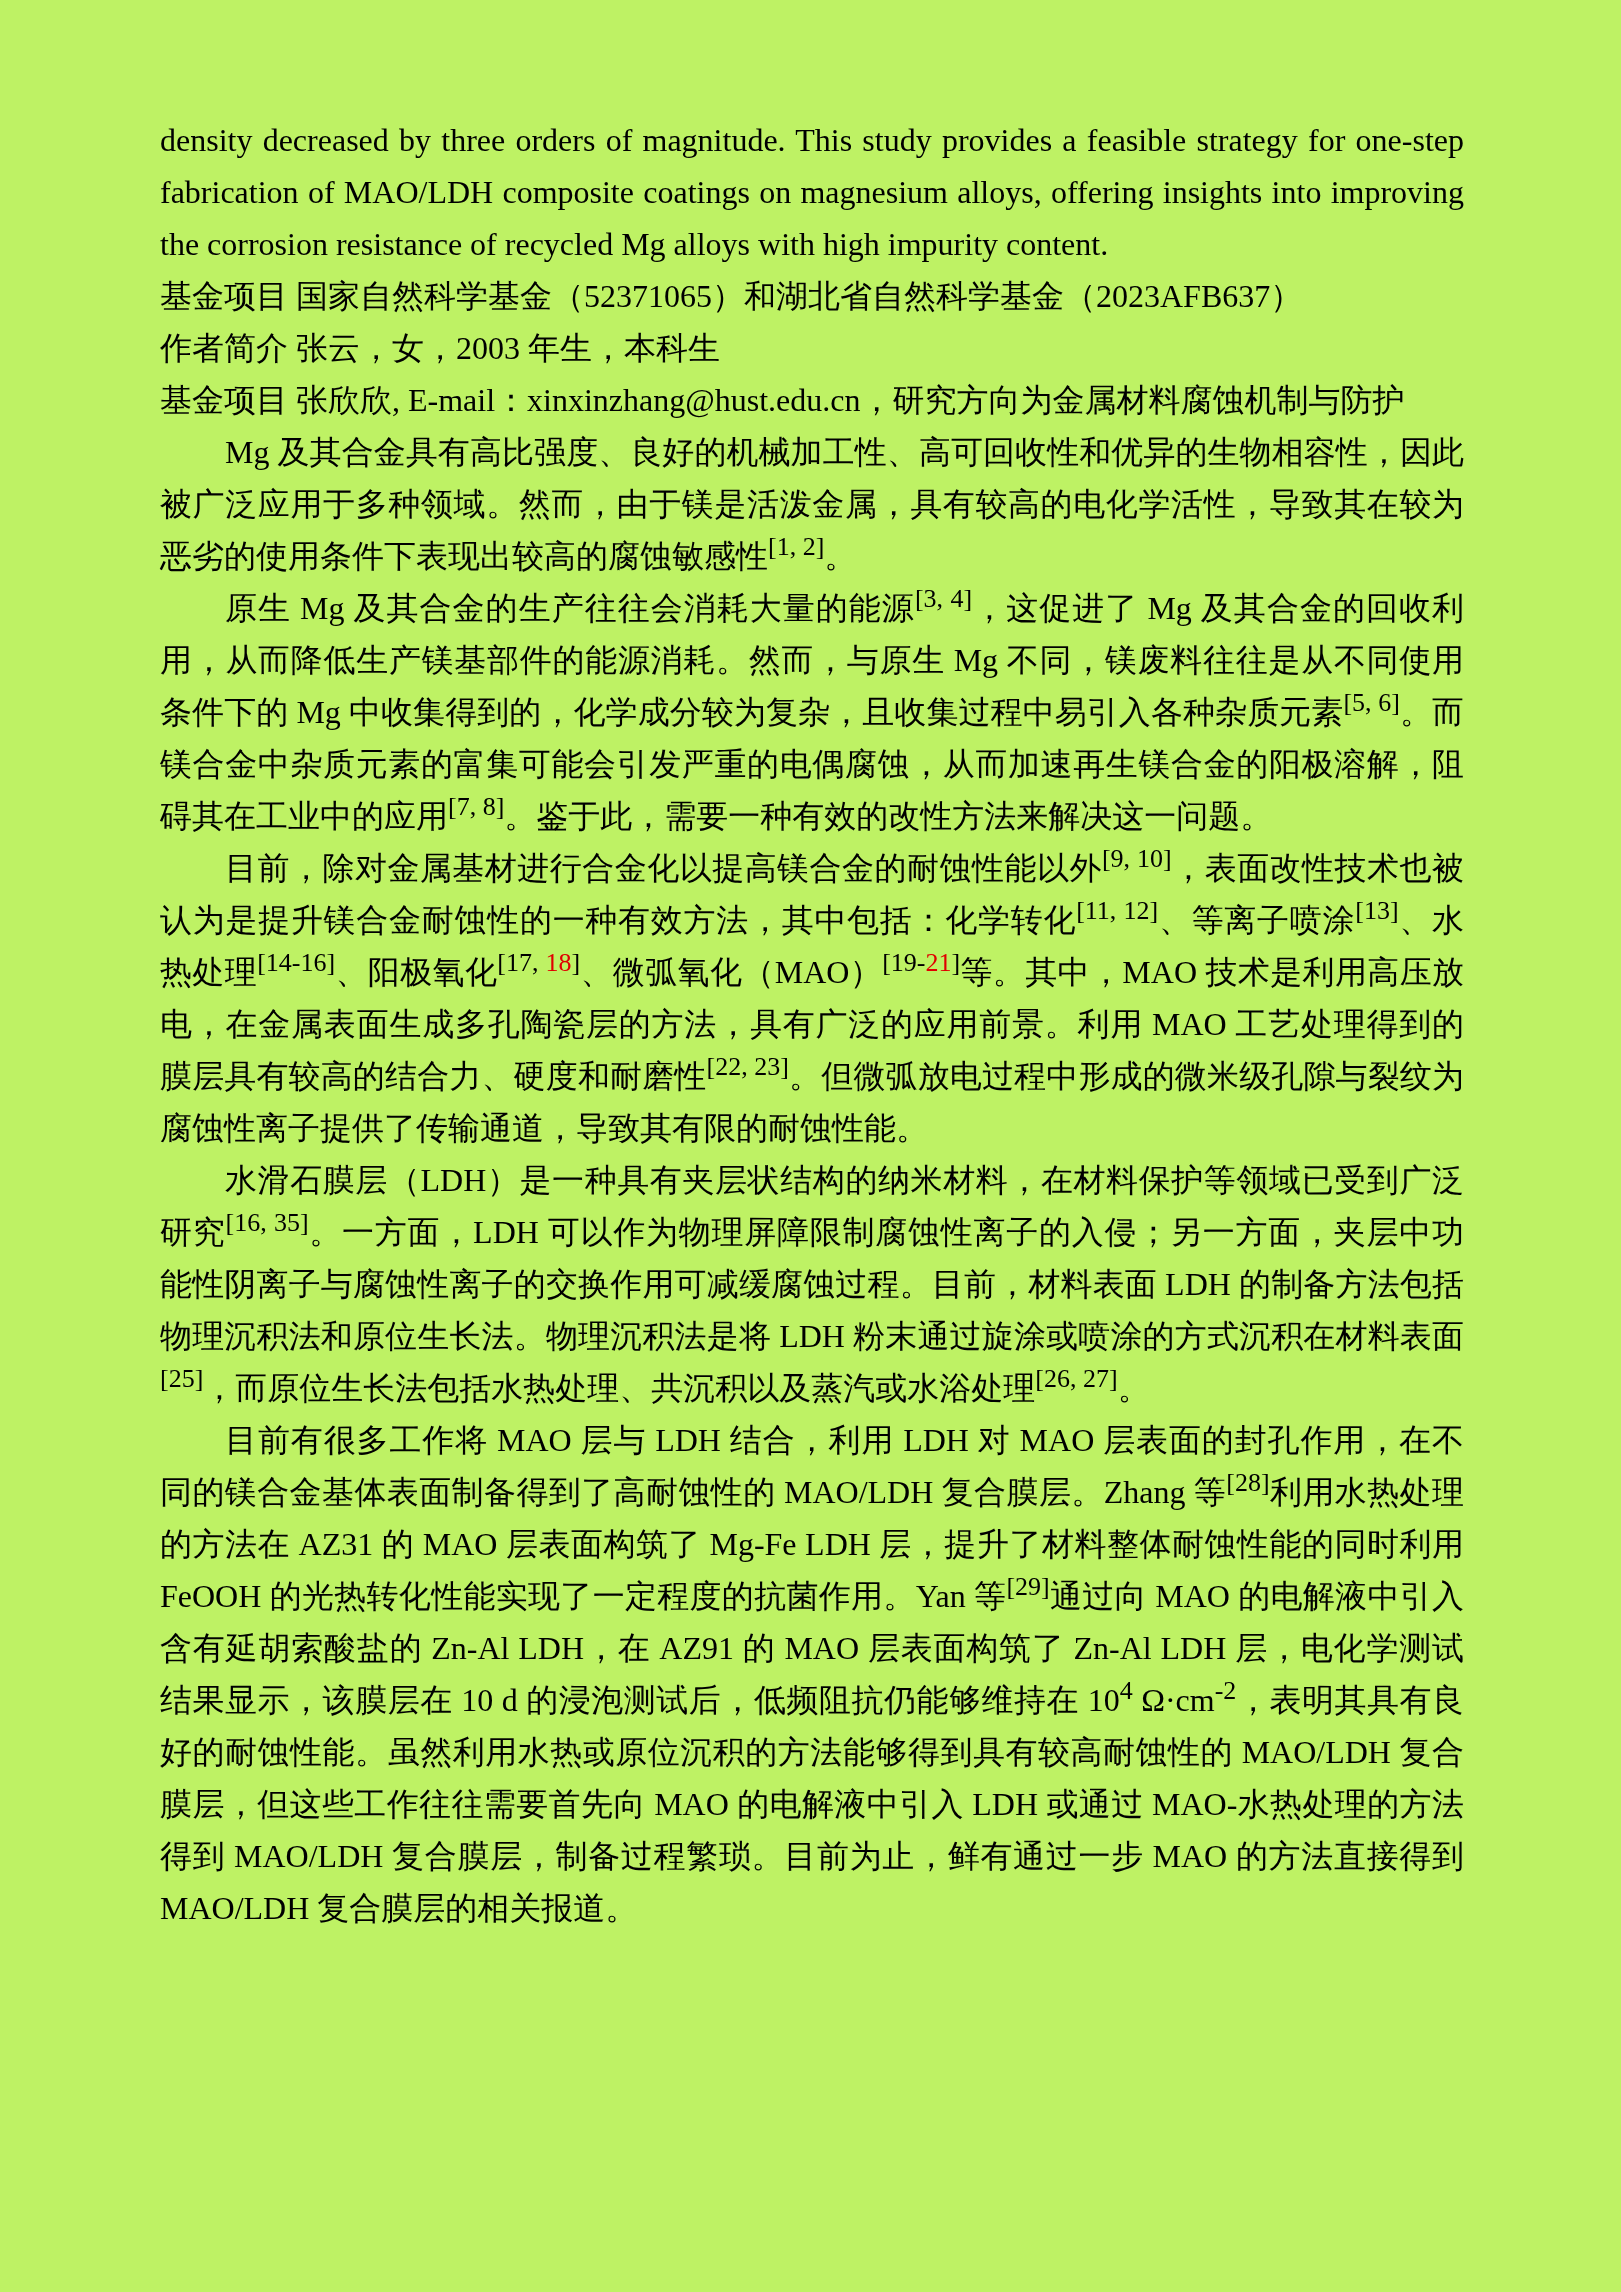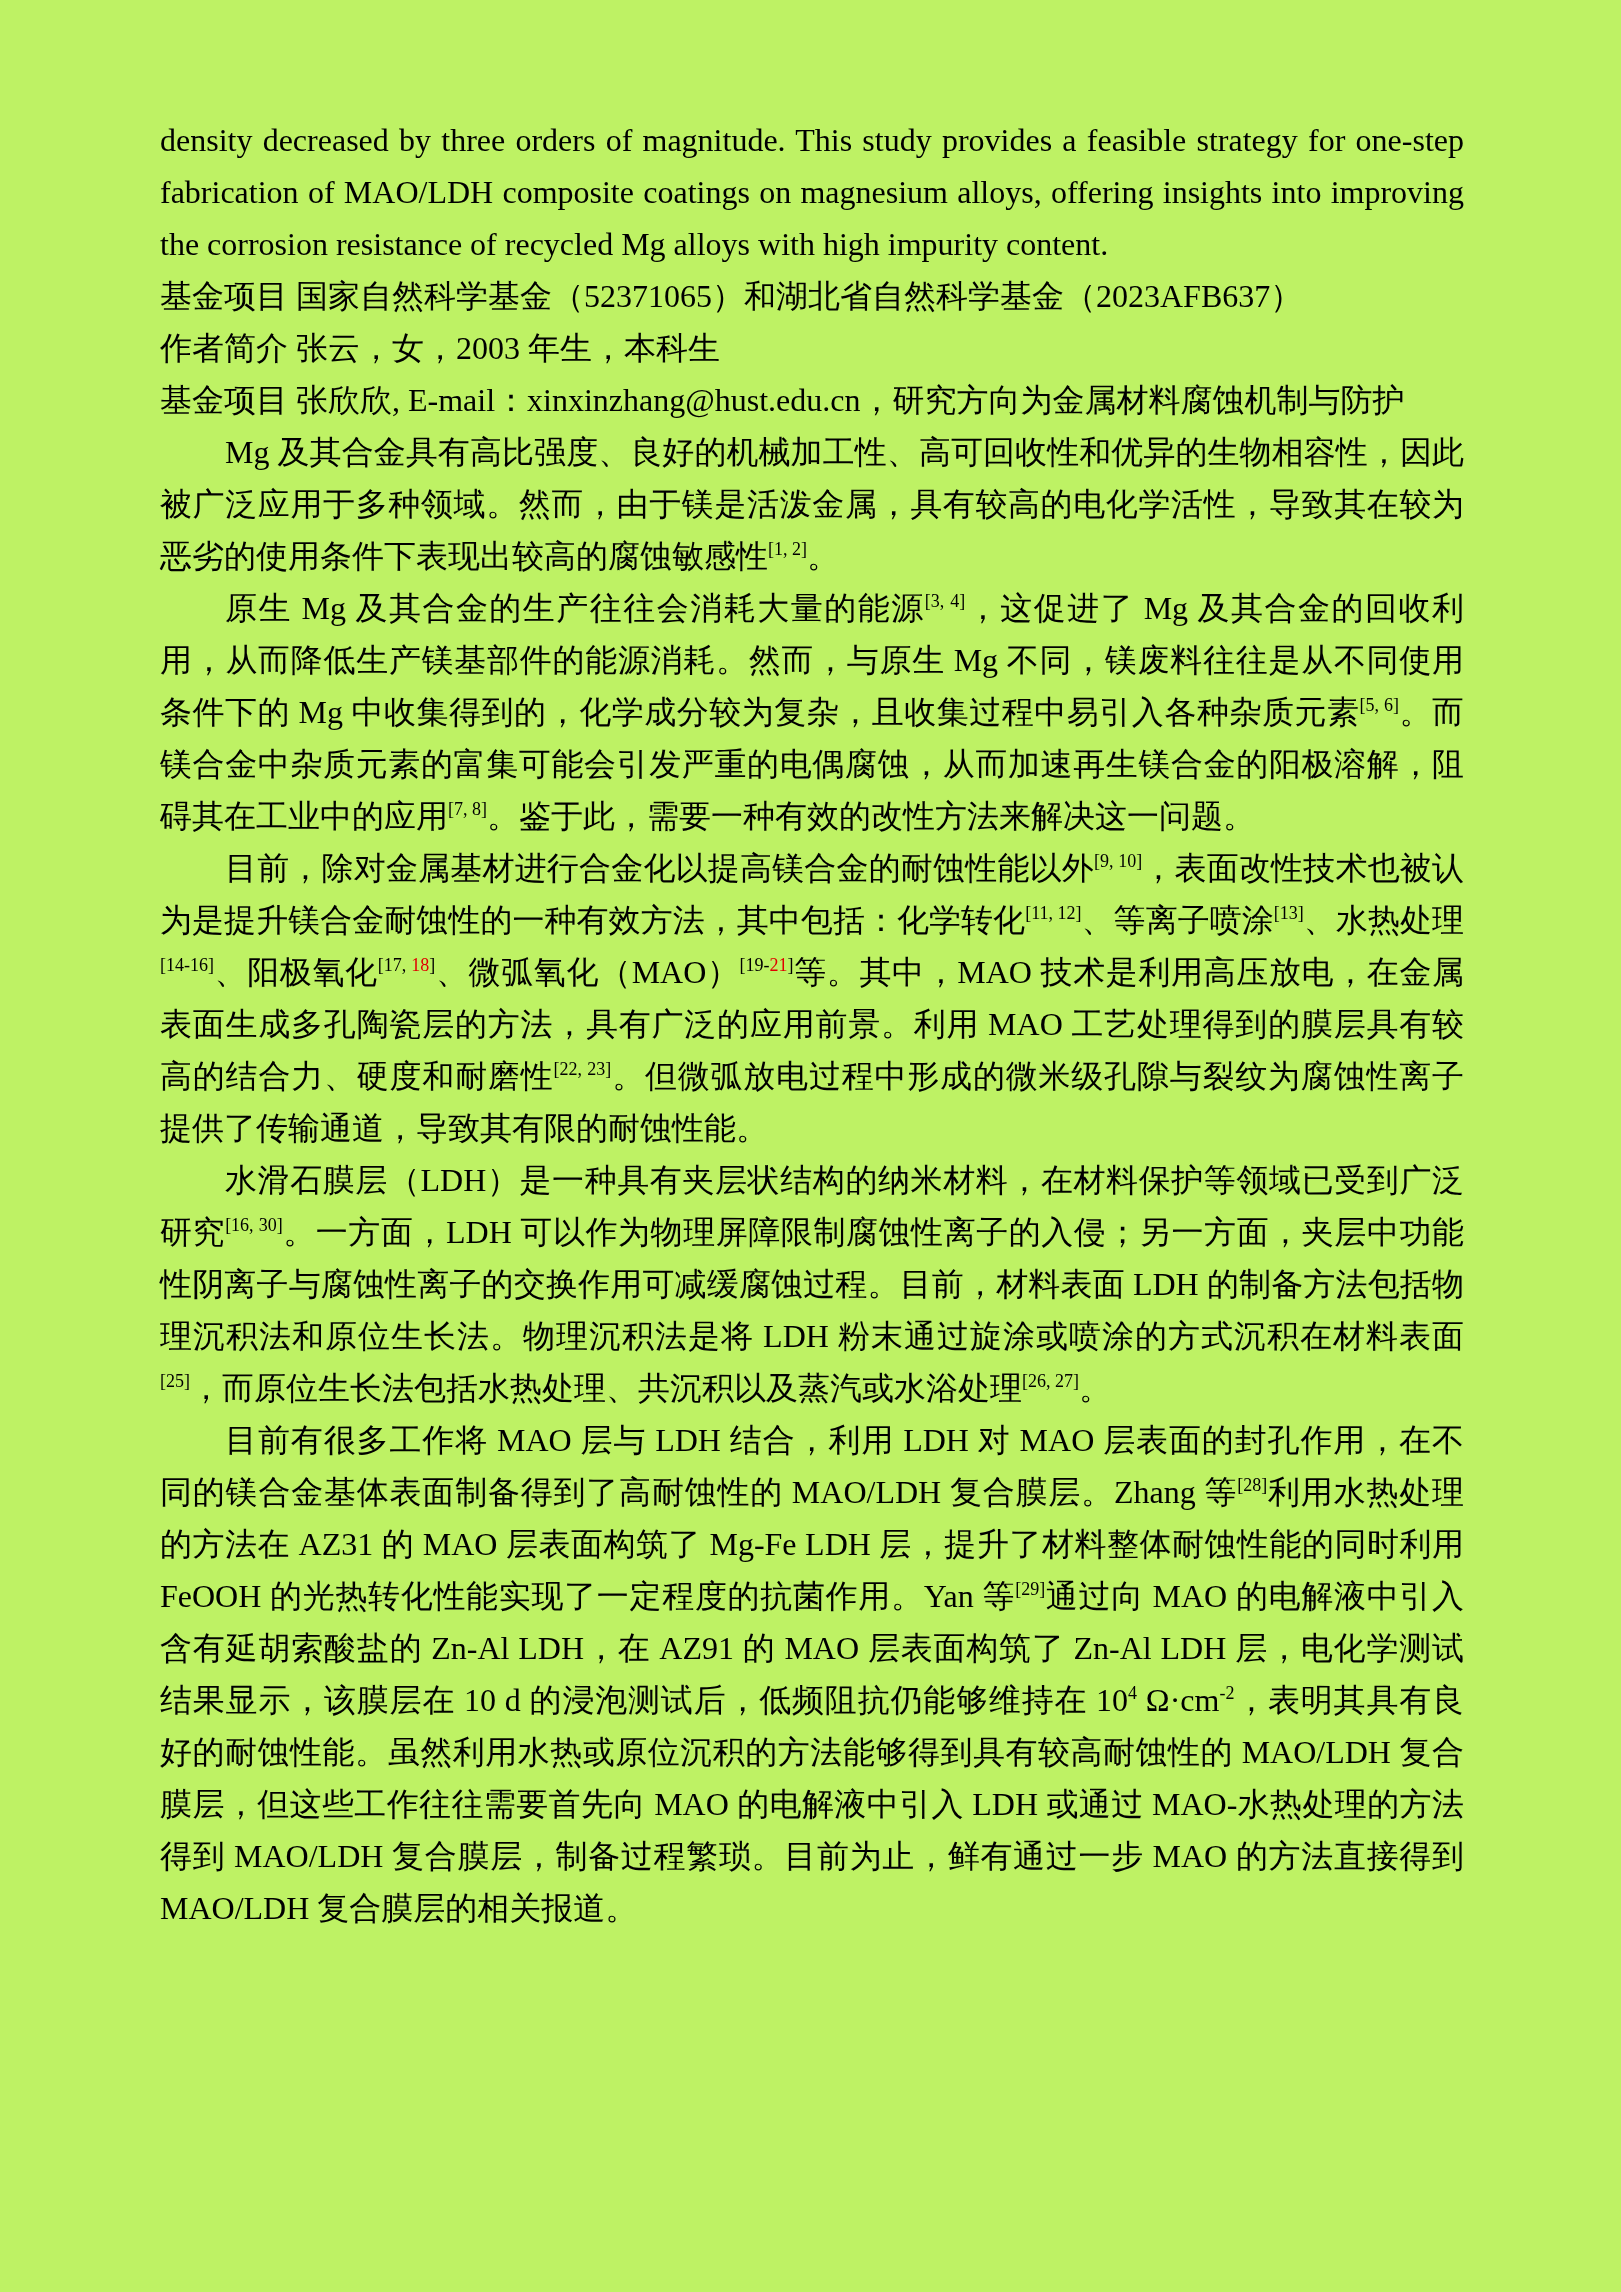--- a/index.html
+++ b/index.html
@@ -21,35 +21,35 @@
     font-size: 32px;
     line-height: 52px;
     color: #000000;
     text-align: justify;
   }
   .content p { margin: 0; padding: 0; }
   .content p.indent { text-indent: 65px; }
   .bold { font-weight: bold; }
   .red { color: #e00000; }
   sup {
-    font-size: 18px;
+    font-size: 26px;
     line-height: 0;
     vertical-align: super;
     letter-spacing: 0;
   }
 </style>
 </head>
 <body>
 
 <div class="page">
   <div class="content">
       <p><span>density decreased by three orders of magnitude. This study provides a feasible strategy for one-step fabrication of MAO/LDH composite coatings on magnesium alloys, offering insights into improving the corrosion resistance of recycled Mg alloys with high impurity content.</span></p>
       <p><span>基金项目 国家自然科学基金（52371065）和湖北省自然科学基金（2023AFB637）</span></p>
       <p><span>作者简介 张云，女，2003 年生，本科生</span></p>
       <p><span>基金项目 张欣欣, E-mail：xinxinzhang@hust.edu.cn，研究方向为金属材料腐蚀机制与防护</span></p>
       <p class="indent"><span>Mg 及其合金具有高比强度、良好的机械加工性、高可回收性和优异的生物相容性，因此被广泛应用于多种领域。然而，由于镁是活泼金属，具有较高的电化学活性，导致其在较为恶劣的使用条件下表现出较高的腐蚀敏感性</span><sup>[1, 2]</sup><span>。</span></p>
       <p class="indent"><span>原生 Mg 及其合金的生产往往会消耗大量的能源</span><sup>[3, 4]</sup><span>，这促进了 Mg 及其合金的回收利用，从而降低生产镁基部件的能源消耗。然而，与原生 Mg 不同，镁废料往往是从不同使用条件下的 Mg 中收集得到的，化学成分较为复杂，且收集过程中易引入各种杂质元素</span><sup>[5, 6]</sup><span>。而镁合金中杂质元素的富集可能会引发严重的电偶腐蚀，从而加速再生镁合金的阳极溶解，阻碍其在工业中的应用</span><sup>[7, 8]</sup><span>。鉴于此，需要一种有效的改性方法来解决这一问题。</span></p>
       <p class="indent"><span>目前，除对金属基材进行合金化以提高镁合金的耐蚀性能以外</span><sup>[9, 10]</sup><span>，表面改性技术也被认为是提升镁合金耐蚀性的一种有效方法，其中包括：化学转化</span><sup>[11, 12]</sup><span>、等离子喷涂</span><sup>[13]</sup><span>、水热处理</span><sup>[14-16]</sup><span>、阳极氧化</span><sup>[17, </sup><sup class="red">18</sup><sup>]</sup><span>、微弧氧化（MAO）</span><sup>[19-</sup><sup class="red">21</sup><sup>]</sup><span>等。其中，MAO 技术是利用高压放电，在金属表面生成多孔陶瓷层的方法，具有广泛的应用前景。利用 MAO 工艺处理得到的膜层具有较高的结合力、硬度和耐磨性</span><sup>[22, 23]</sup><span>。但微弧放电过程中形成的微米级孔隙与裂纹为腐蚀性离子提供了传输通道，导致其有限的耐蚀性能。</span></p>
-      <p class="indent"><span>水滑石膜层（LDH）是一种具有夹层状结构的纳米材料，在材料保护等领域已受到广泛研究</span><sup>[16, 30]</sup><span>。一方面，LDH 可以作为物理屏障限制腐蚀性离子的入侵；另一方面，夹层中功能性阴离子与腐蚀性离子的交换作用可减缓腐蚀过程。目前，材料表面 LDH 的制备方法包括物理沉积法和原位生长法。物理沉积法是将 LDH 粉末通过旋涂或喷涂的方式沉积在材料表面</span><sup>[25]</sup><span>，而原位生长法包括水热处理、共沉积以及蒸汽或水浴处理</span><sup>[26, 27]</sup><span>。</span></p>
+      <p class="indent"><span>水滑石膜层（LDH）是一种具有夹层状结构的纳米材料，在材料保护等领域已受到广泛研究</span><sup>[16, 35]</sup><span>。一方面，LDH 可以作为物理屏障限制腐蚀性离子的入侵；另一方面，夹层中功能性阴离子与腐蚀性离子的交换作用可减缓腐蚀过程。目前，材料表面 LDH 的制备方法包括物理沉积法和原位生长法。物理沉积法是将 LDH 粉末通过旋涂或喷涂的方式沉积在材料表面</span><sup>[25]</sup><span>，而原位生长法包括水热处理、共沉积以及蒸汽或水浴处理</span><sup>[26, 27]</sup><span>。</span></p>
       <p class="indent"><span>目前有很多工作将 MAO 层与 LDH 结合，利用 LDH 对 MAO 层表面的封孔作用，在不同的镁合金基体表面制备得到了高耐蚀性的 MAO/LDH 复合膜层。Zhang 等</span><sup>[28]</sup><span>利用水热处理的方法在 AZ31 的 MAO 层表面构筑了 Mg-Fe LDH 层，提升了材料整体耐蚀性能的同时利用 FeOOH 的光热转化性能实现了一定程度的抗菌作用。Yan 等</span><sup>[29]</sup><span>通过向 MAO 的电解液中引入含有延胡索酸盐的 Zn-Al LDH，在 AZ91 的 MAO 层表面构筑了 Zn-Al LDH 层，电化学测试结果显示，该膜层在 10 d 的浸泡测试后，低频阻抗仍能够维持在 10</span><sup>4</sup><span> Ω·cm</span><sup>-2</sup><span>，表明其具有良好的耐蚀性能。虽然利用水热或原位沉积的方法能够得到具有较高耐蚀性的 MAO/LDH 复合膜层，但这些工作往往需要首先向 MAO 的电解液中引入 LDH 或通过 MAO-水热处理的方法得到 MAO/LDH 复合膜层，制备过程繁琐。目前为止，鲜有通过一步 MAO 的方法直接得到 MAO/LDH 复合膜层的相关报道。</span></p>
     </div>
 </div>
 
 
 </body></html>

